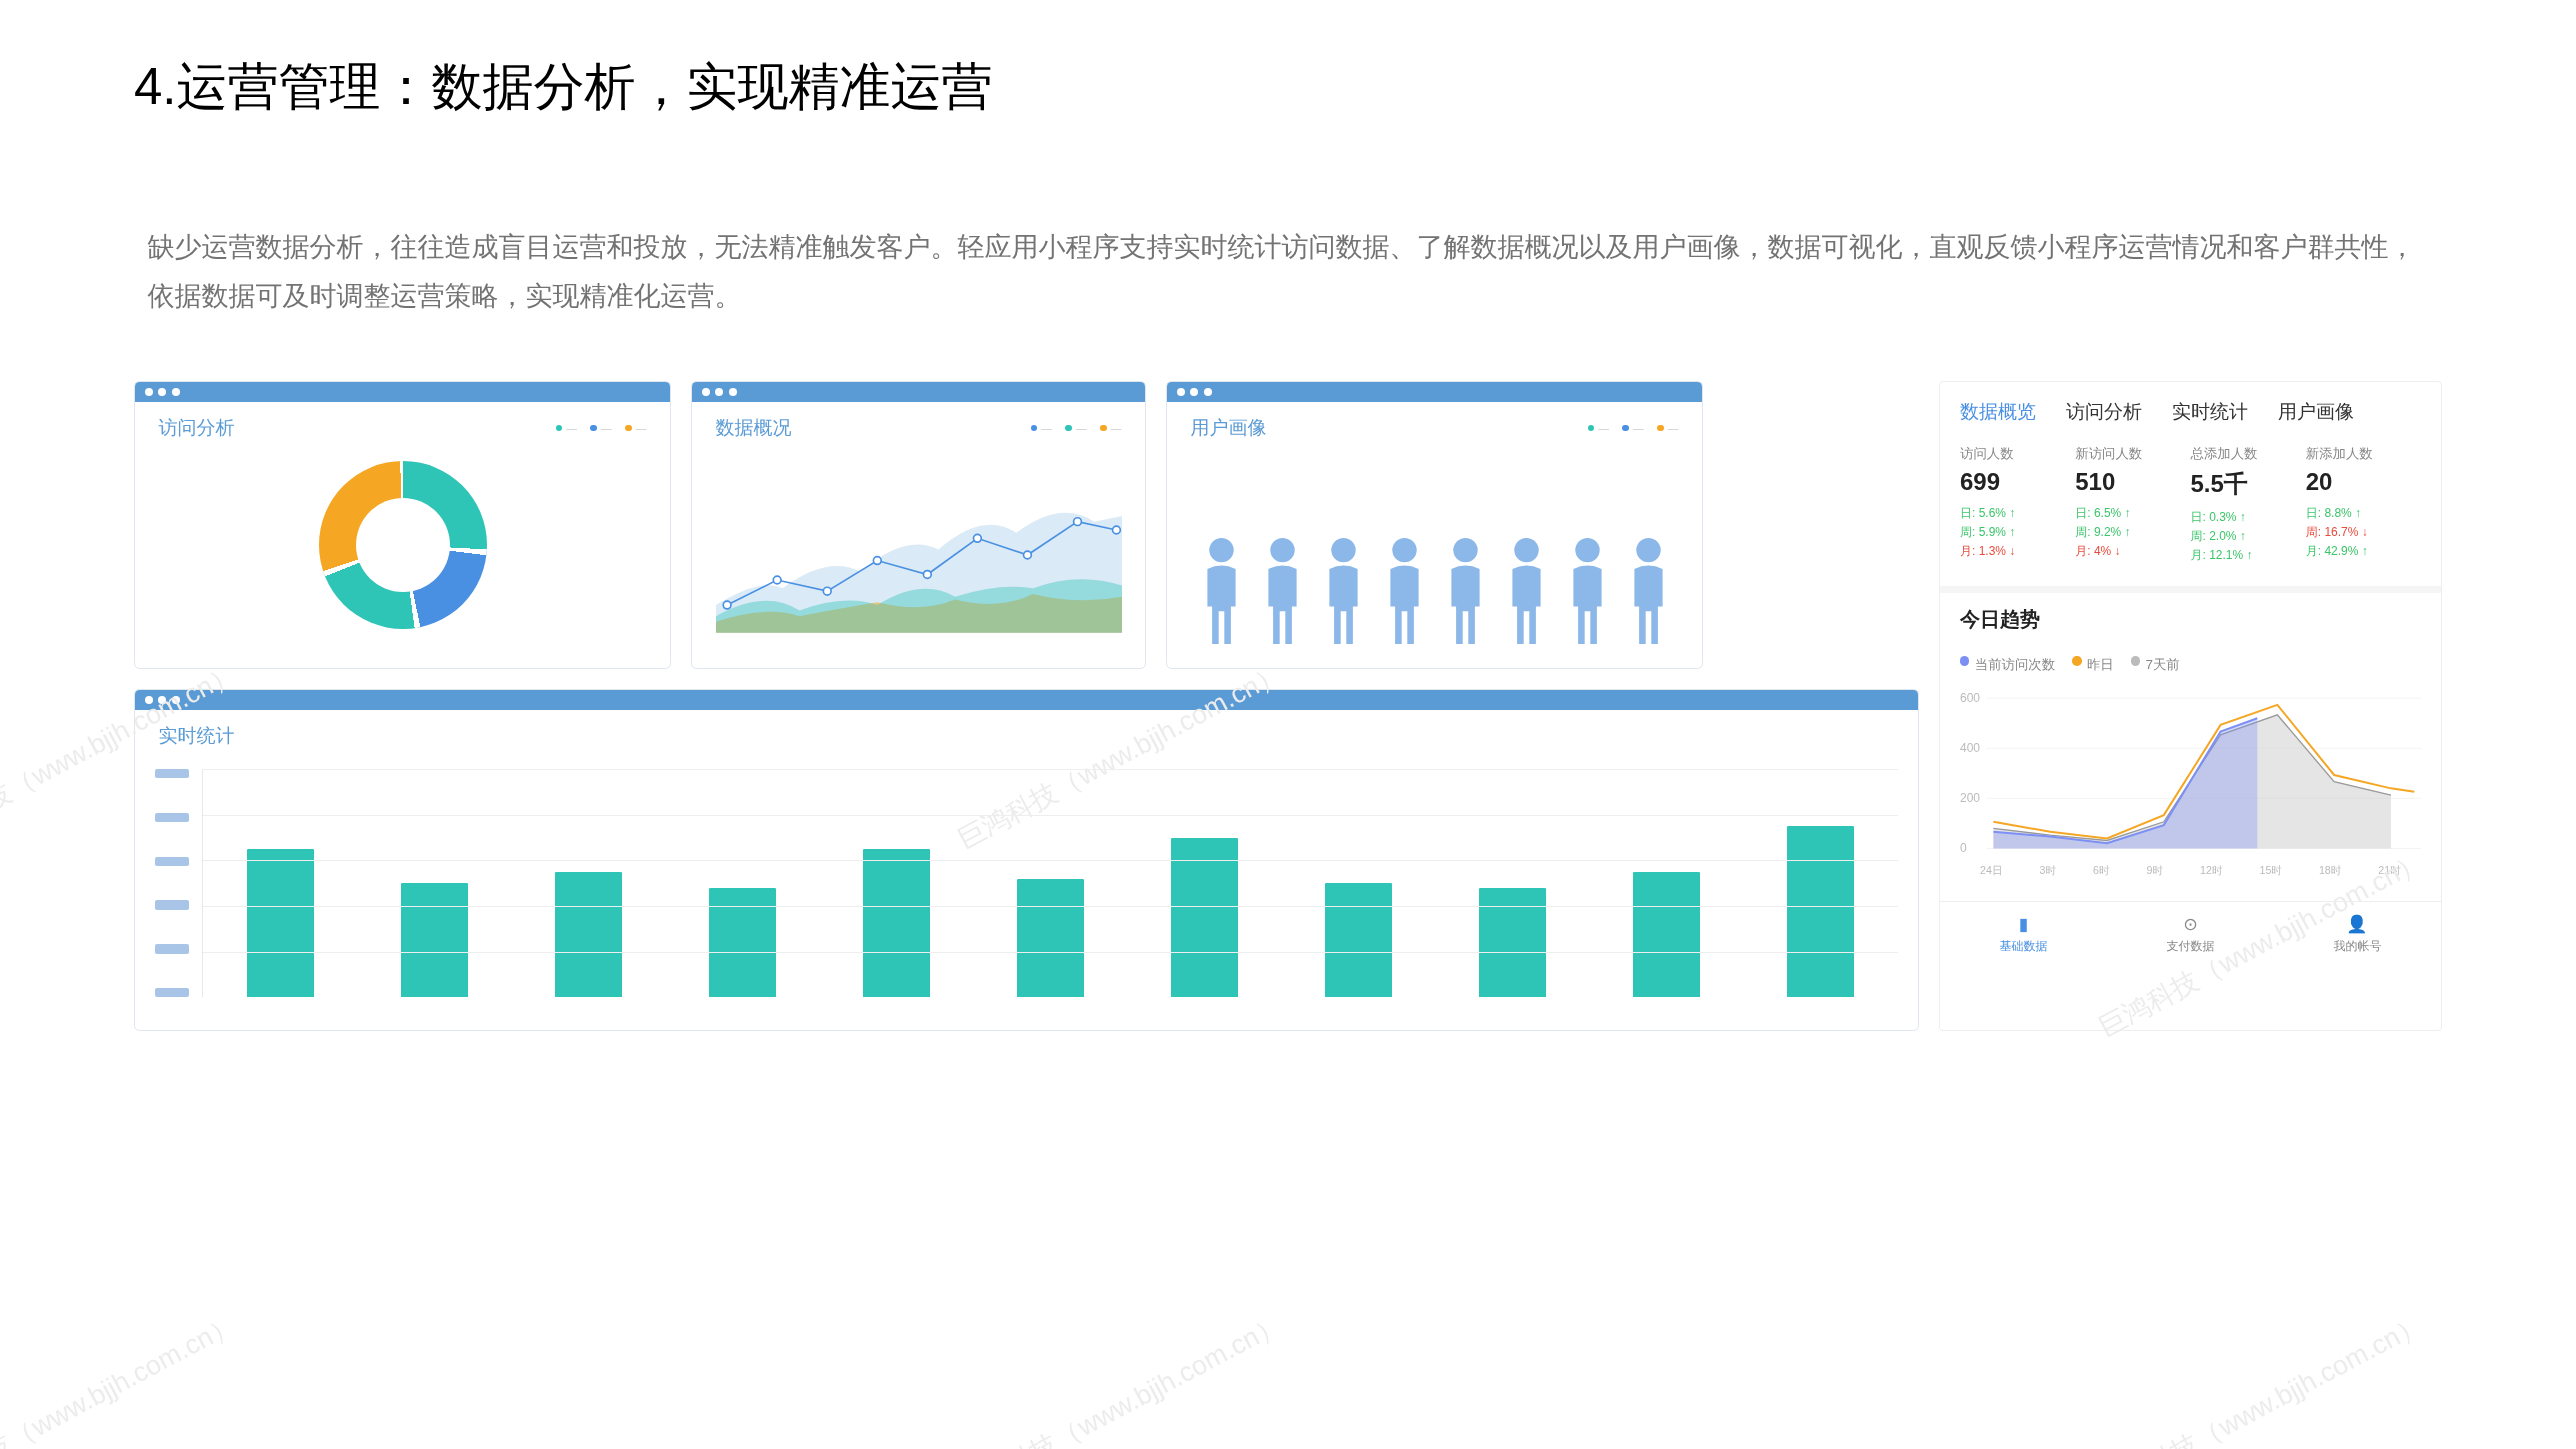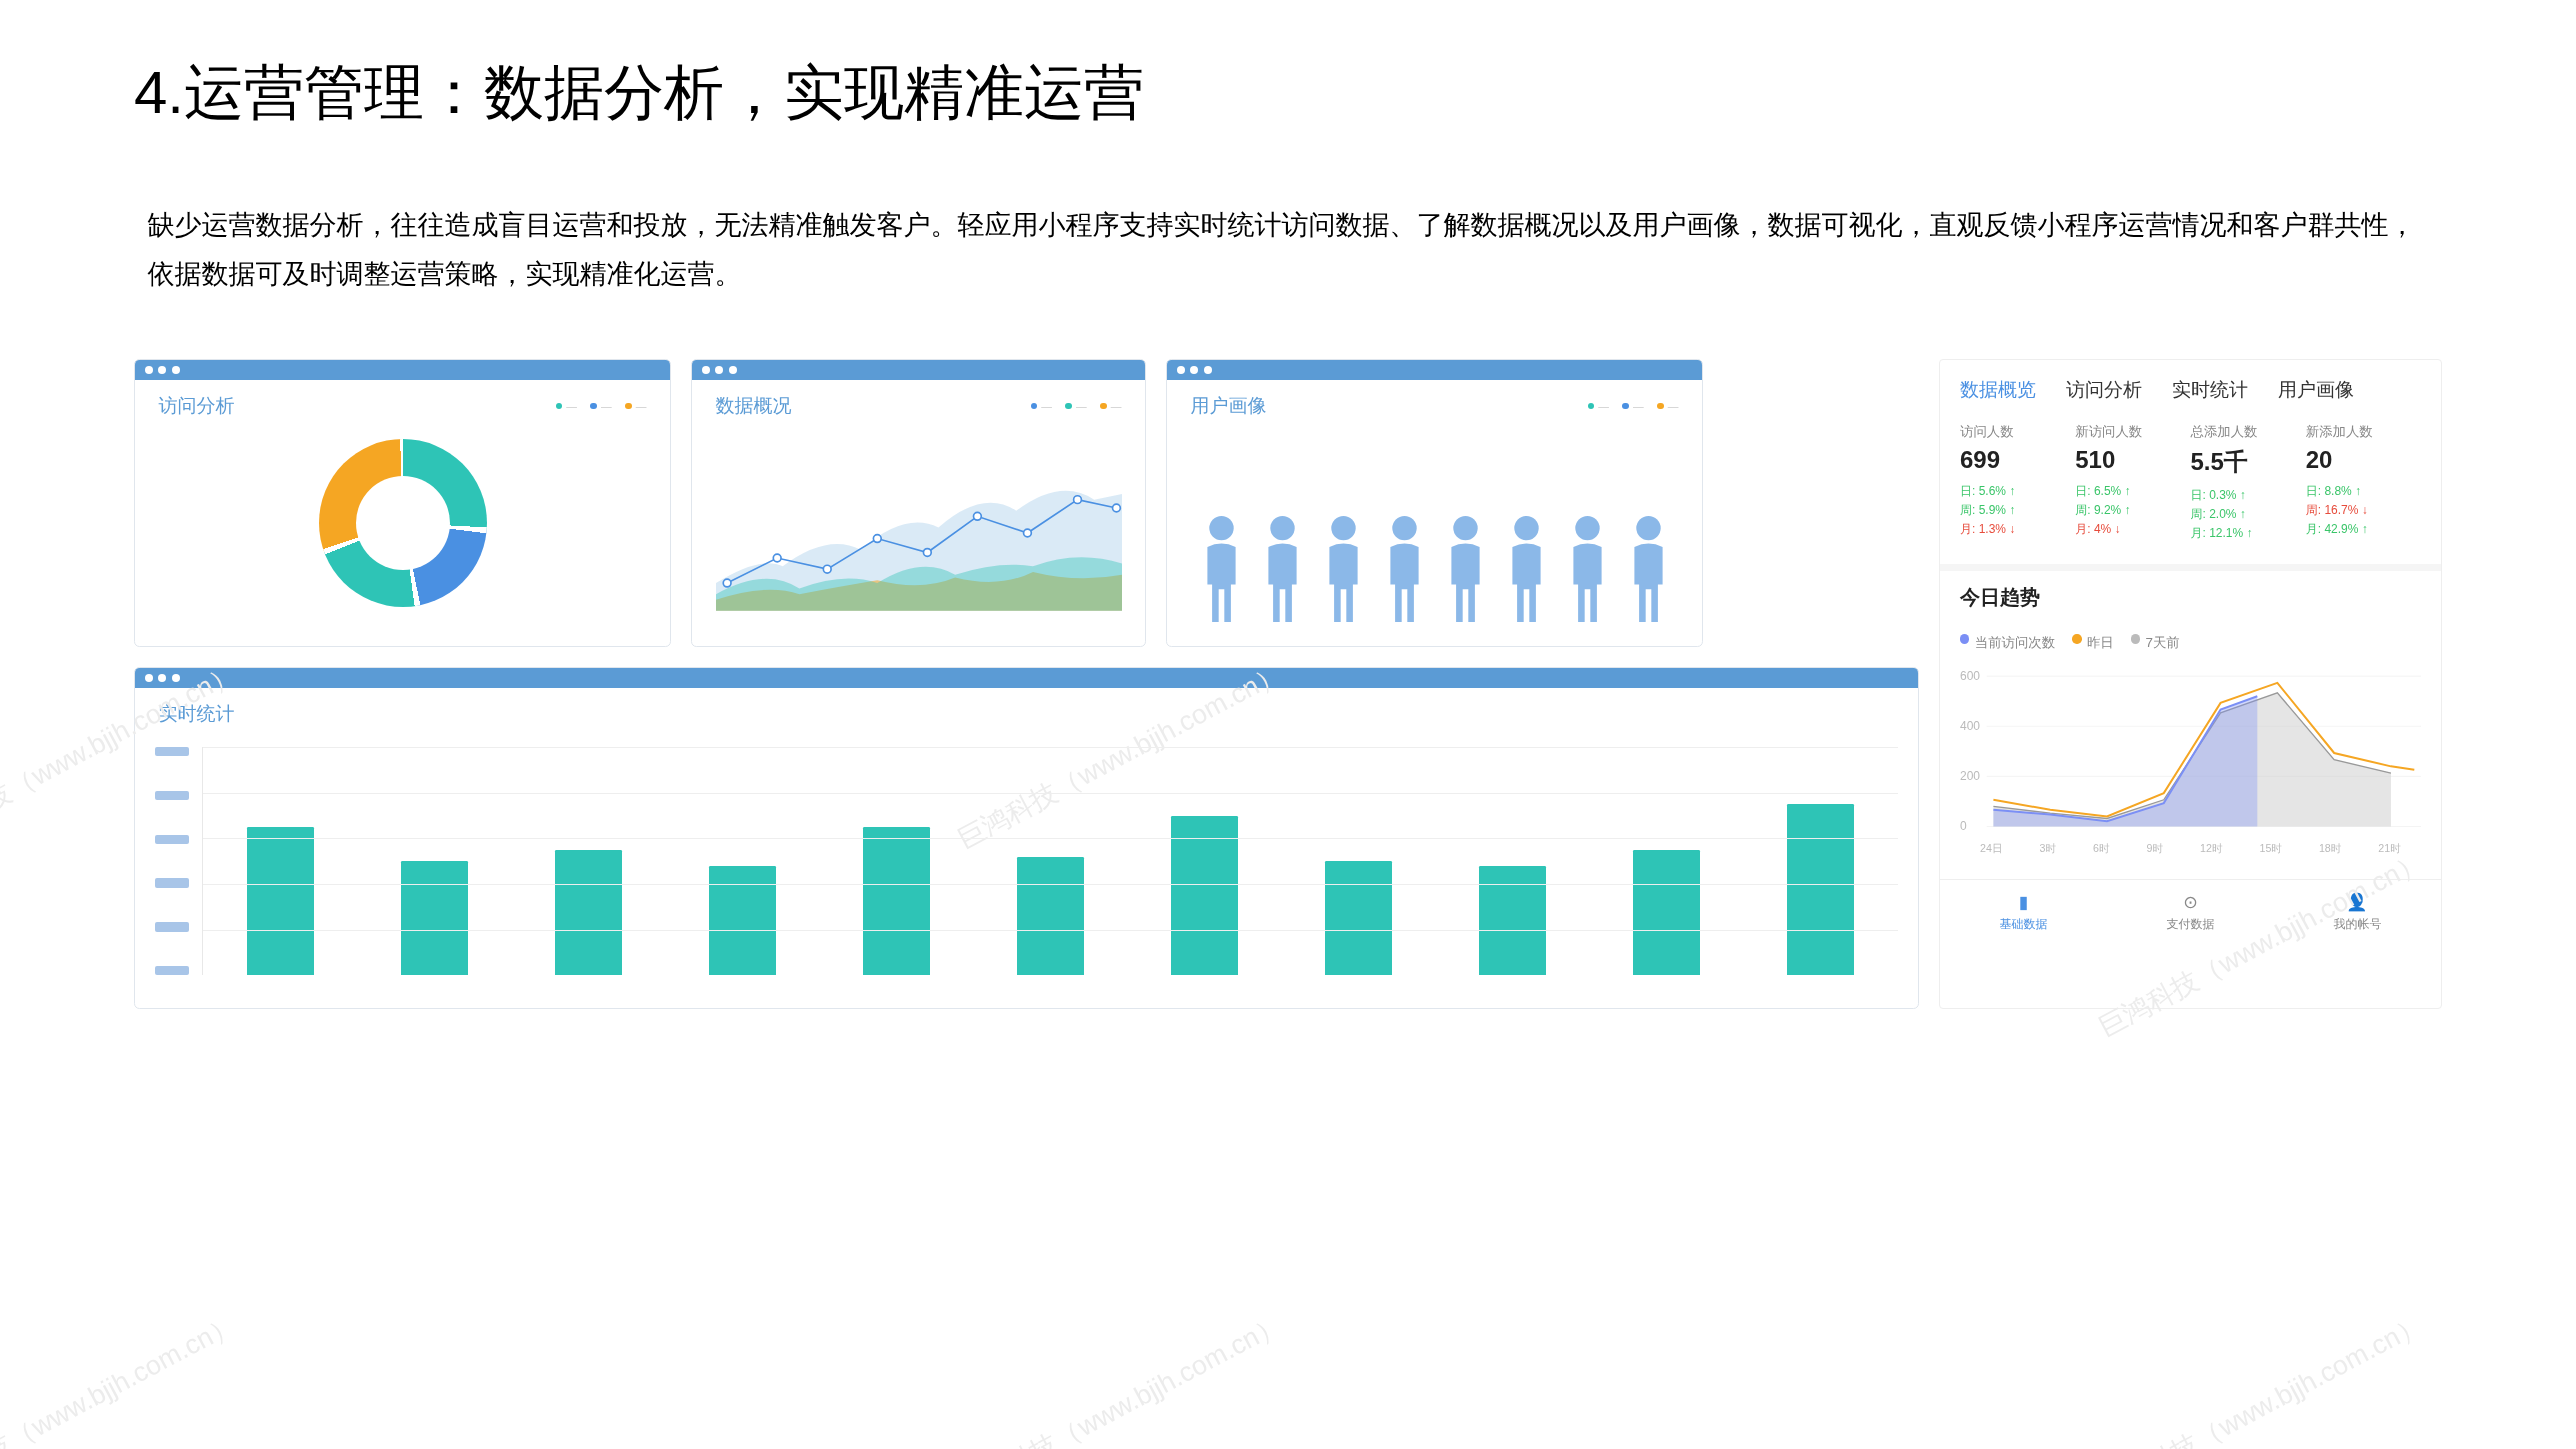--- a/index.html
+++ b/index.html
@@ -1,18 +1,18 @@
 <!DOCTYPE html>
 <html style="font-size:10.7px"><head>
 <meta charset="utf-8">
 <style>
 *{margin:0;padding:0;box-sizing:border-box;font-family:"Microsoft YaHei","PingFang SC",sans-serif}
 body{background:#fff;width:2576px;height:1449px;padding:40px 134px;position:relative}
-.title{font-size:60px;font-weight:400;color:#000;margin-bottom:67px;margin-top:13.4px}
-.description{font-size:27px;color:#000000;line-height:1.8;margin-bottom:60px;padding:0 13.4px}
+.title{font-size:51px;font-weight:400;color:#000;margin-bottom:101px;margin-top:13.4px}
+.description{font-size:27px;color:#737373;line-height:1.8;margin-bottom:60px;padding:0 13.4px}
 .dashboard{display:flex;gap:20px}
 .left-col{flex:1;display:flex;flex-direction:column;gap:20px}
 .top-row{display:flex;gap:20px}
 .panel{background:#fff;border:1.3px solid #e0e6ed;border-radius:5.4px;overflow:hidden}
 .panel-header{background:#5b9bd5;height:20px;display:flex;align-items:center;padding:0 10px;gap:5.4px}
 .dot{width:8px;height:8px;border-radius:50%;background:#fff}
 .panel-title-row{display:flex;justify-content:space-between;align-items:center;padding:13.4px 23.5px 6.7px}
 .panel-title{color:#5b9bd5;font-size:19px}
 .legend-dots{display:flex;gap:13.4px}
 .legend-item{display:flex;align-items:center;gap:4px;font-size:10.7px;color:#ccc}

